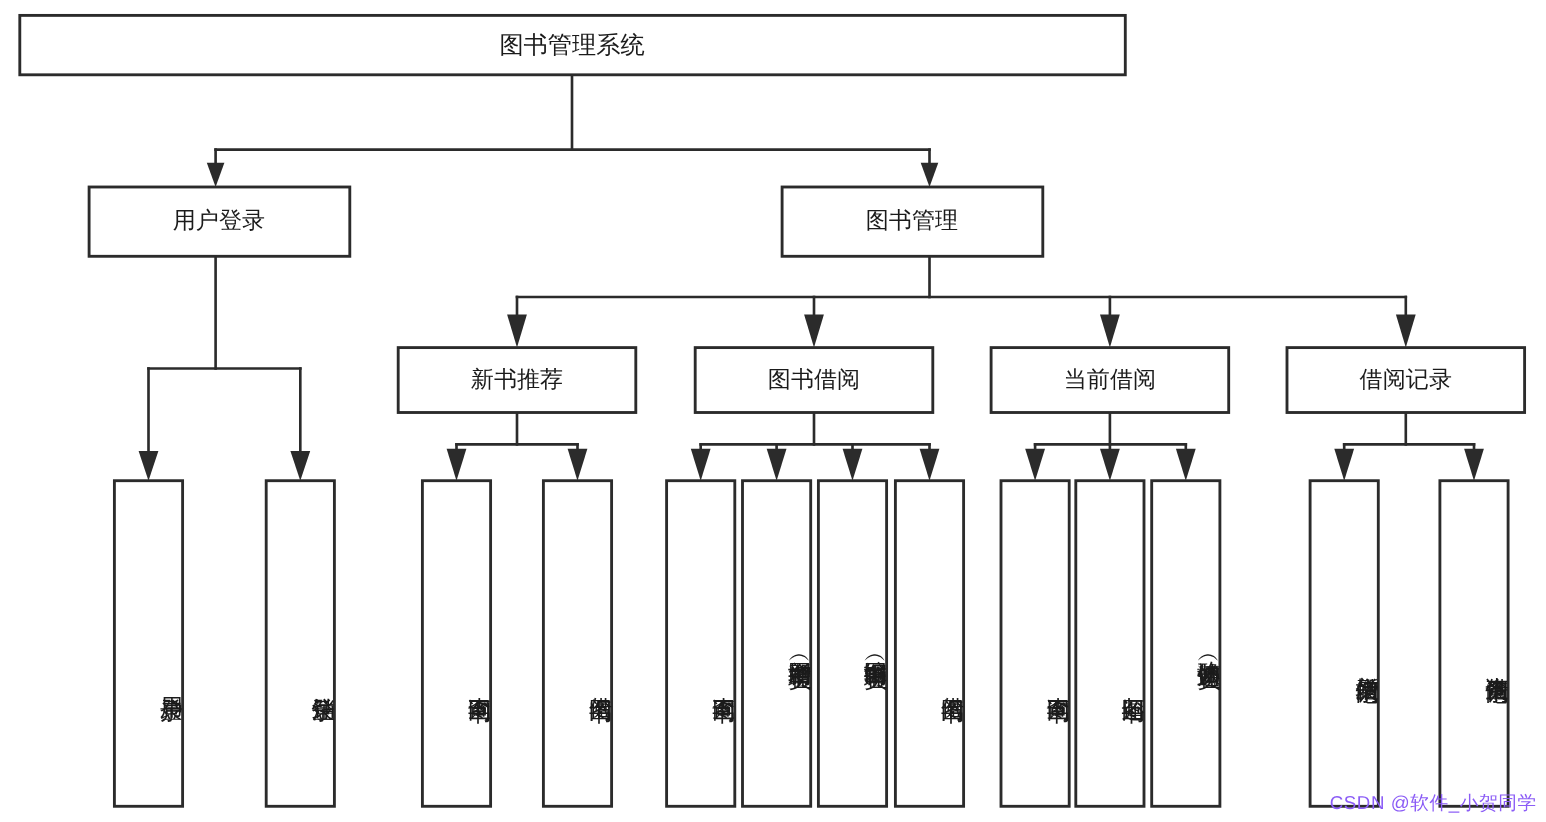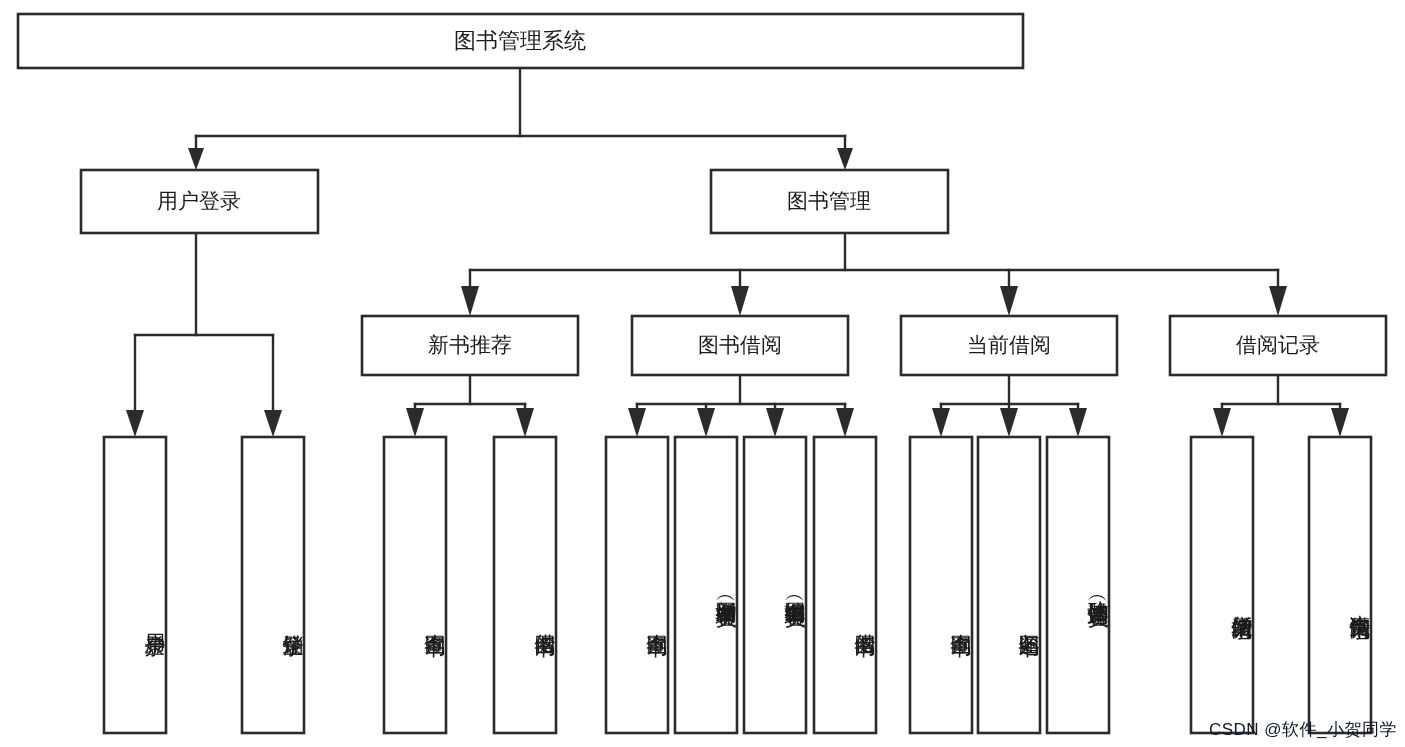--- a/index.html
+++ b/index.html
@@ -62,21 +62,21 @@
     color: #1b1b1b;
     letter-spacing: 1px;
     white-space: nowrap;
     pointer-events: none;
   }
   .watermark {
     position: absolute;
     right: 8px;
     bottom: 6px;
     font-size: 17px;
-    color: #0f172a;
+    color: #8b5cf6;
     letter-spacing: 0.5px;
     white-space: nowrap;
   }
 </style>
 </head>
 <body>
 
 <div id="diagram-root">
 
   <svg class="flow" viewBox="0 0 1405 747">

